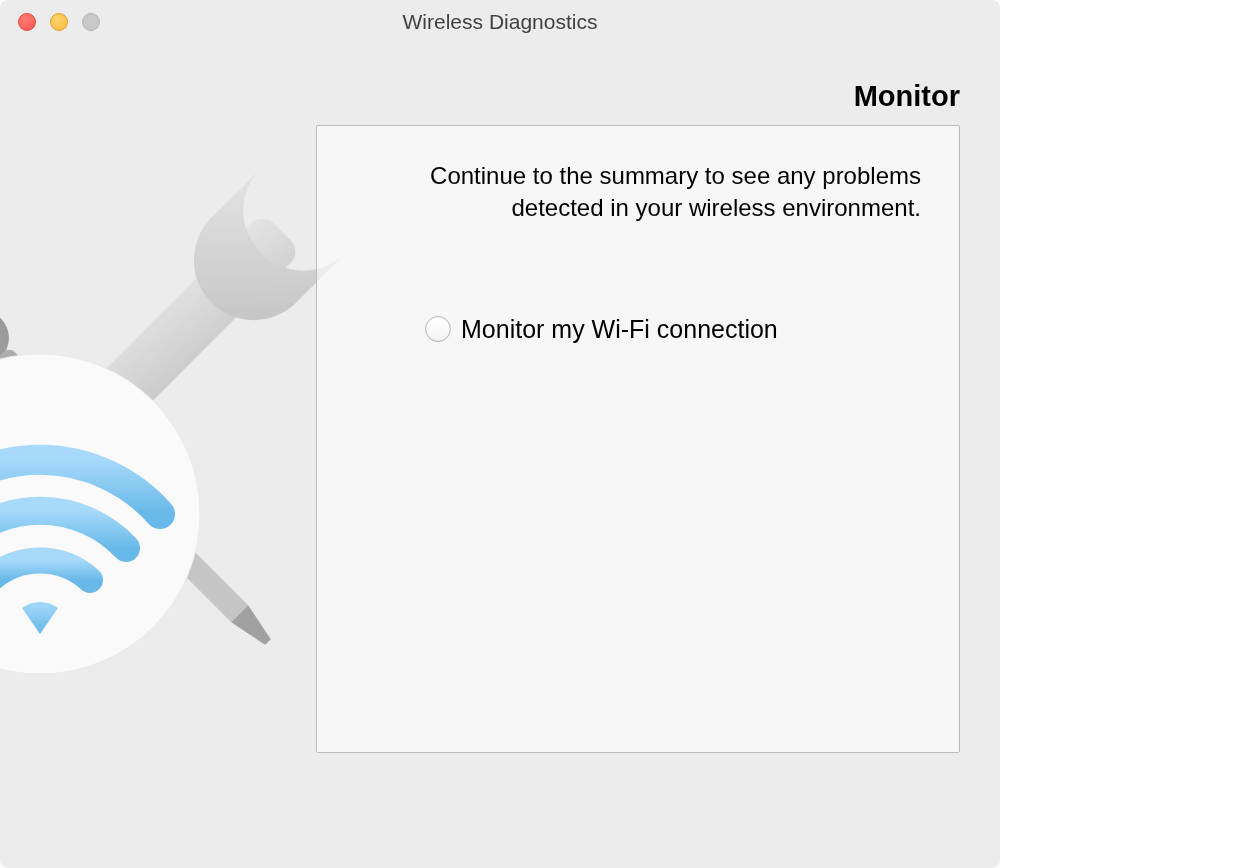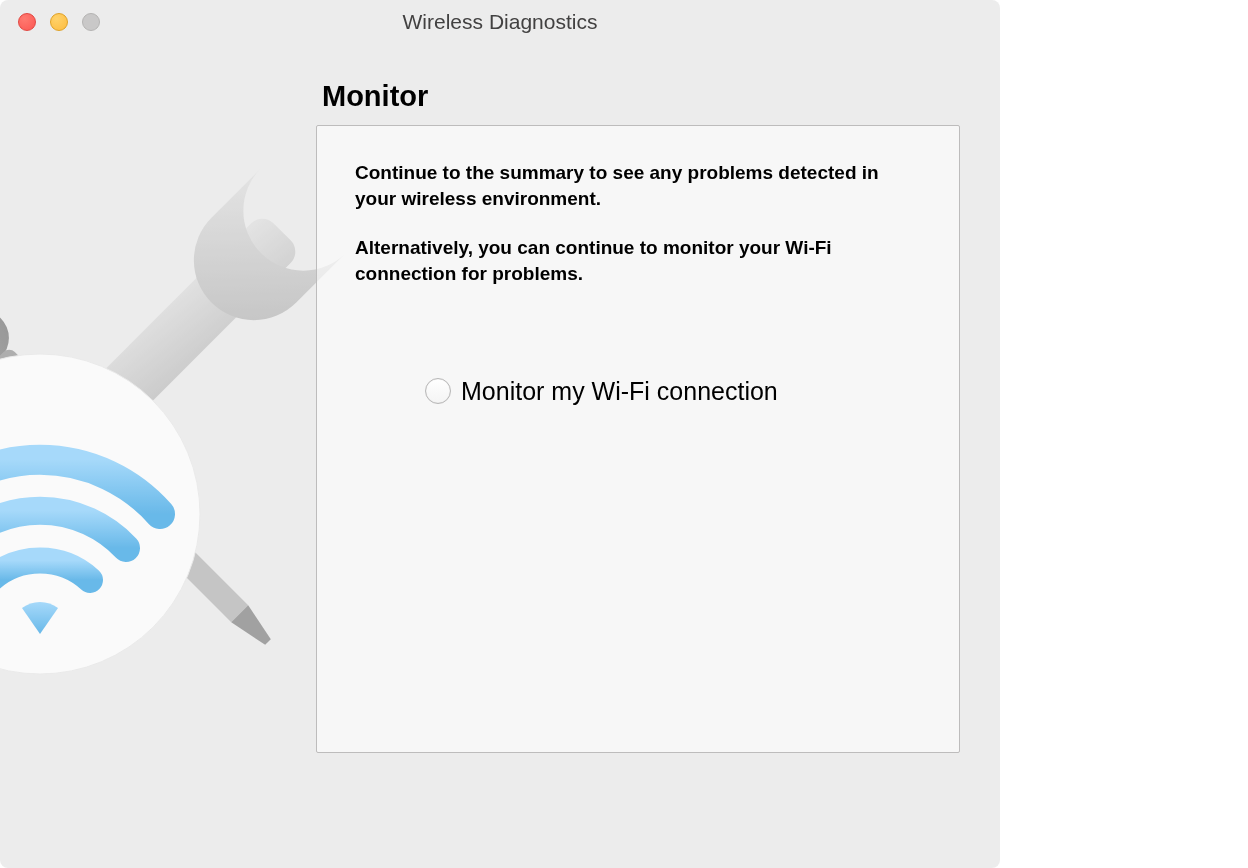--- a/index.html
+++ b/index.html
@@ -65,20 +65,21 @@
       width: 660px;
       height: 660px;
       z-index: 0;
       opacity: 0.75;
     }
 
     .content-col {
       position: relative;
       z-index: 1;
       margin-left: 280px;
+      text-align: right;
     }
 
     .section-heading {
       font-size: 29px;
       font-weight: 700;
       color: #000;
       margin-bottom: 12px;
       margin-left: 6px;
     }
 
@@ -91,25 +92,24 @@
     }
 
     .alert-text {
       font-size: 25px;
       font-weight: 700;
       color: #000;
       line-height: 1.3;
       margin-bottom: 30px;
     }
     .para {
-      font-size: 19px;
+      font-size: 24px;
       color: #000;
       line-height: 1.35;
       margin-bottom: 24px;
-      font-weight: bold;
     }
 
     .radio-group {
       margin-top: 90px;
       margin-left: 70px;
       display: flex;
       flex-direction: row;
       gap: 31px;
     }
     .radio-row {
@@ -225,21 +225,20 @@
         <path d="M -18 54 A 30 30 0 0 1 18 54 L 0 80 Z" fill="url(#wifiGrad)"></path>
       </g>
     </svg>
 
     <div class="content-col">
       <div class="section-heading">Monitor</div>
 
       <div class="panel">
 
         <div class="para">Continue to the summary to see any problems detected in your wireless environment.</div>
-        <div class="para">Alternatively, you can continue to monitor your Wi-Fi connection for problems.</div>
 
         <div class="radio-group">
           <div class="radio-row">
             <span class="radio "></span>
             <span class="radio-label">Monitor my Wi-Fi connection</span>
           </div>
         </div>
       </div>
     </div>
 

